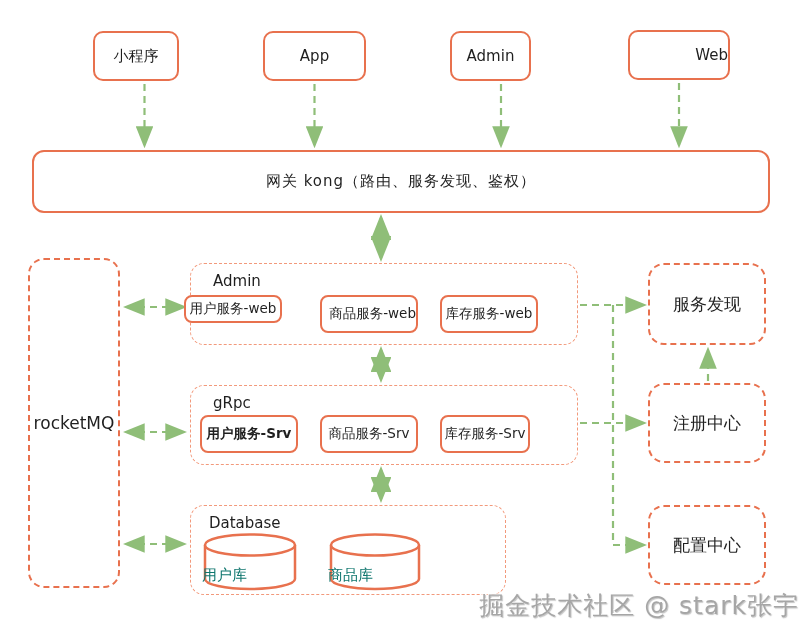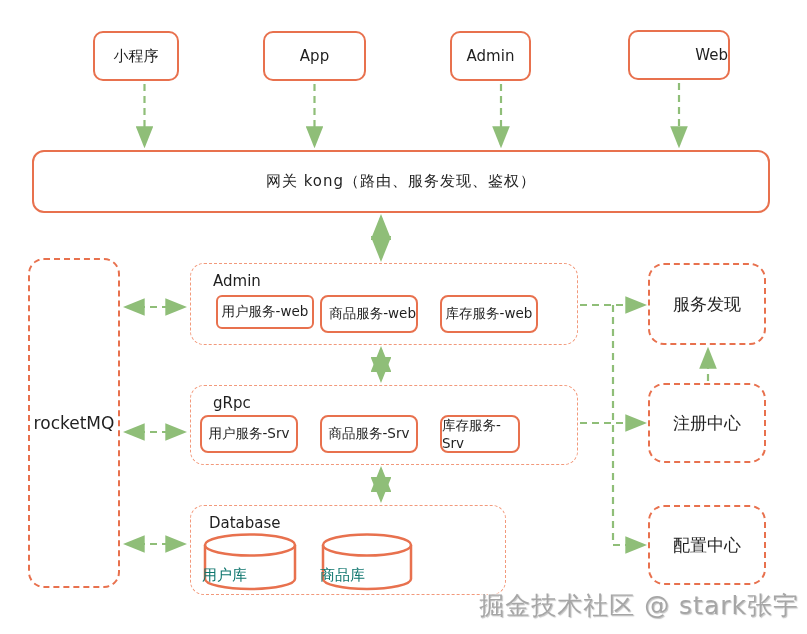--- a/index.html
+++ b/index.html
@@ -141,55 +141,55 @@
       <span>Web</span>
     </div>
 
   <div class="solid-box gateway" style="left:32px; top:150px; width:738px; height:63px;">
     <span>网关 kong（路由、服务发现、鉴权）</span>
   </div>
 
   <div class="group" style="left:190px; top:263px; width:388px; height:82px;">
     <span class="group-label">Admin</span>
   </div>
-  <div class="solid-box svc" style="left:216px; top:295px; width:98px; height:34px;border-radius:6px;">
+  <div class="solid-box svc" style="left:184px; top:295px; width:98px; height:28px;">
       <span>用户服务-web</span>
     </div>
   <div class="solid-box svc" style="left:320px; top:295px; width:98px; height:38px;justify-content:flex-end;">
       <span>商品服务-web</span>
     </div>
   <div class="solid-box svc" style="left:440px; top:295px; width:98px; height:38px;">
       <span>库存服务-web</span>
     </div>
 
   <div class="group" style="left:190px; top:385px; width:388px; height:80px;">
     <span class="group-label">gRpc</span>
   </div>
-  <div class="solid-box svc" style="left:200px; top:415px; width:98px; height:38px;">
+  <div class="solid-box svc" style="left:200px; top:415px; width:98px; height:38px;font-weight:bold;">
       <span>用户服务-Srv</span>
     </div>
   <div class="solid-box svc" style="left:320px; top:415px; width:98px; height:38px;">
       <span>商品服务-Srv</span>
     </div>
-  <div class="solid-box svc" style="left:440px; top:415px; width:80px; height:38px;">
+  <div class="solid-box svc" style="left:440px; top:415px; width:90px; height:38px;">
       <span>库存服务-Srv</span>
     </div>
 
   <div class="group" style="left:190px; top:505px; width:316px; height:90px;">
     <span class="group-label" style="left:18px;">Database</span>
   </div>
 
   <div class="cyl" style="left:202px; top:532px; width:96px; height:60px;">
     <svg width="96" height="60" viewBox="0 0 96 60">
       <path d="M3 13 L3 47 A45 10 0 0 0 93 47 L93 13" fill="#ffffff" stroke="#E8714E" stroke-width="2.5" stroke-linejoin="round"></path>
       <ellipse cx="48" cy="13" rx="45" ry="10.5" fill="#ffffff" stroke="#E8714E" stroke-width="2.5"></ellipse>
     </svg>
     <span class="cyl-label">用户库</span>
   </div>
-  <div class="cyl" style="left:320px; top:532px; width:94px; height:60px;">
+  <div class="cyl" style="left:328px; top:532px; width:94px; height:60px;">
     <svg width="94" height="60" viewBox="0 0 94 60">
       <path d="M3 13 L3 47 A44 10 0 0 0 91 47 L91 13" fill="#ffffff" stroke="#E8714E" stroke-width="2.5" stroke-linejoin="round"></path>
       <ellipse cx="47" cy="13" rx="44" ry="10.5" fill="#ffffff" stroke="#E8714E" stroke-width="2.5"></ellipse>
     </svg>
     <span class="cyl-label">商品库</span>
   </div>
 
   <div class="dash-strong" style="left:28px; top:258px; width:92px; height:330px;">
     <span>rocketMQ</span>
   </div>

